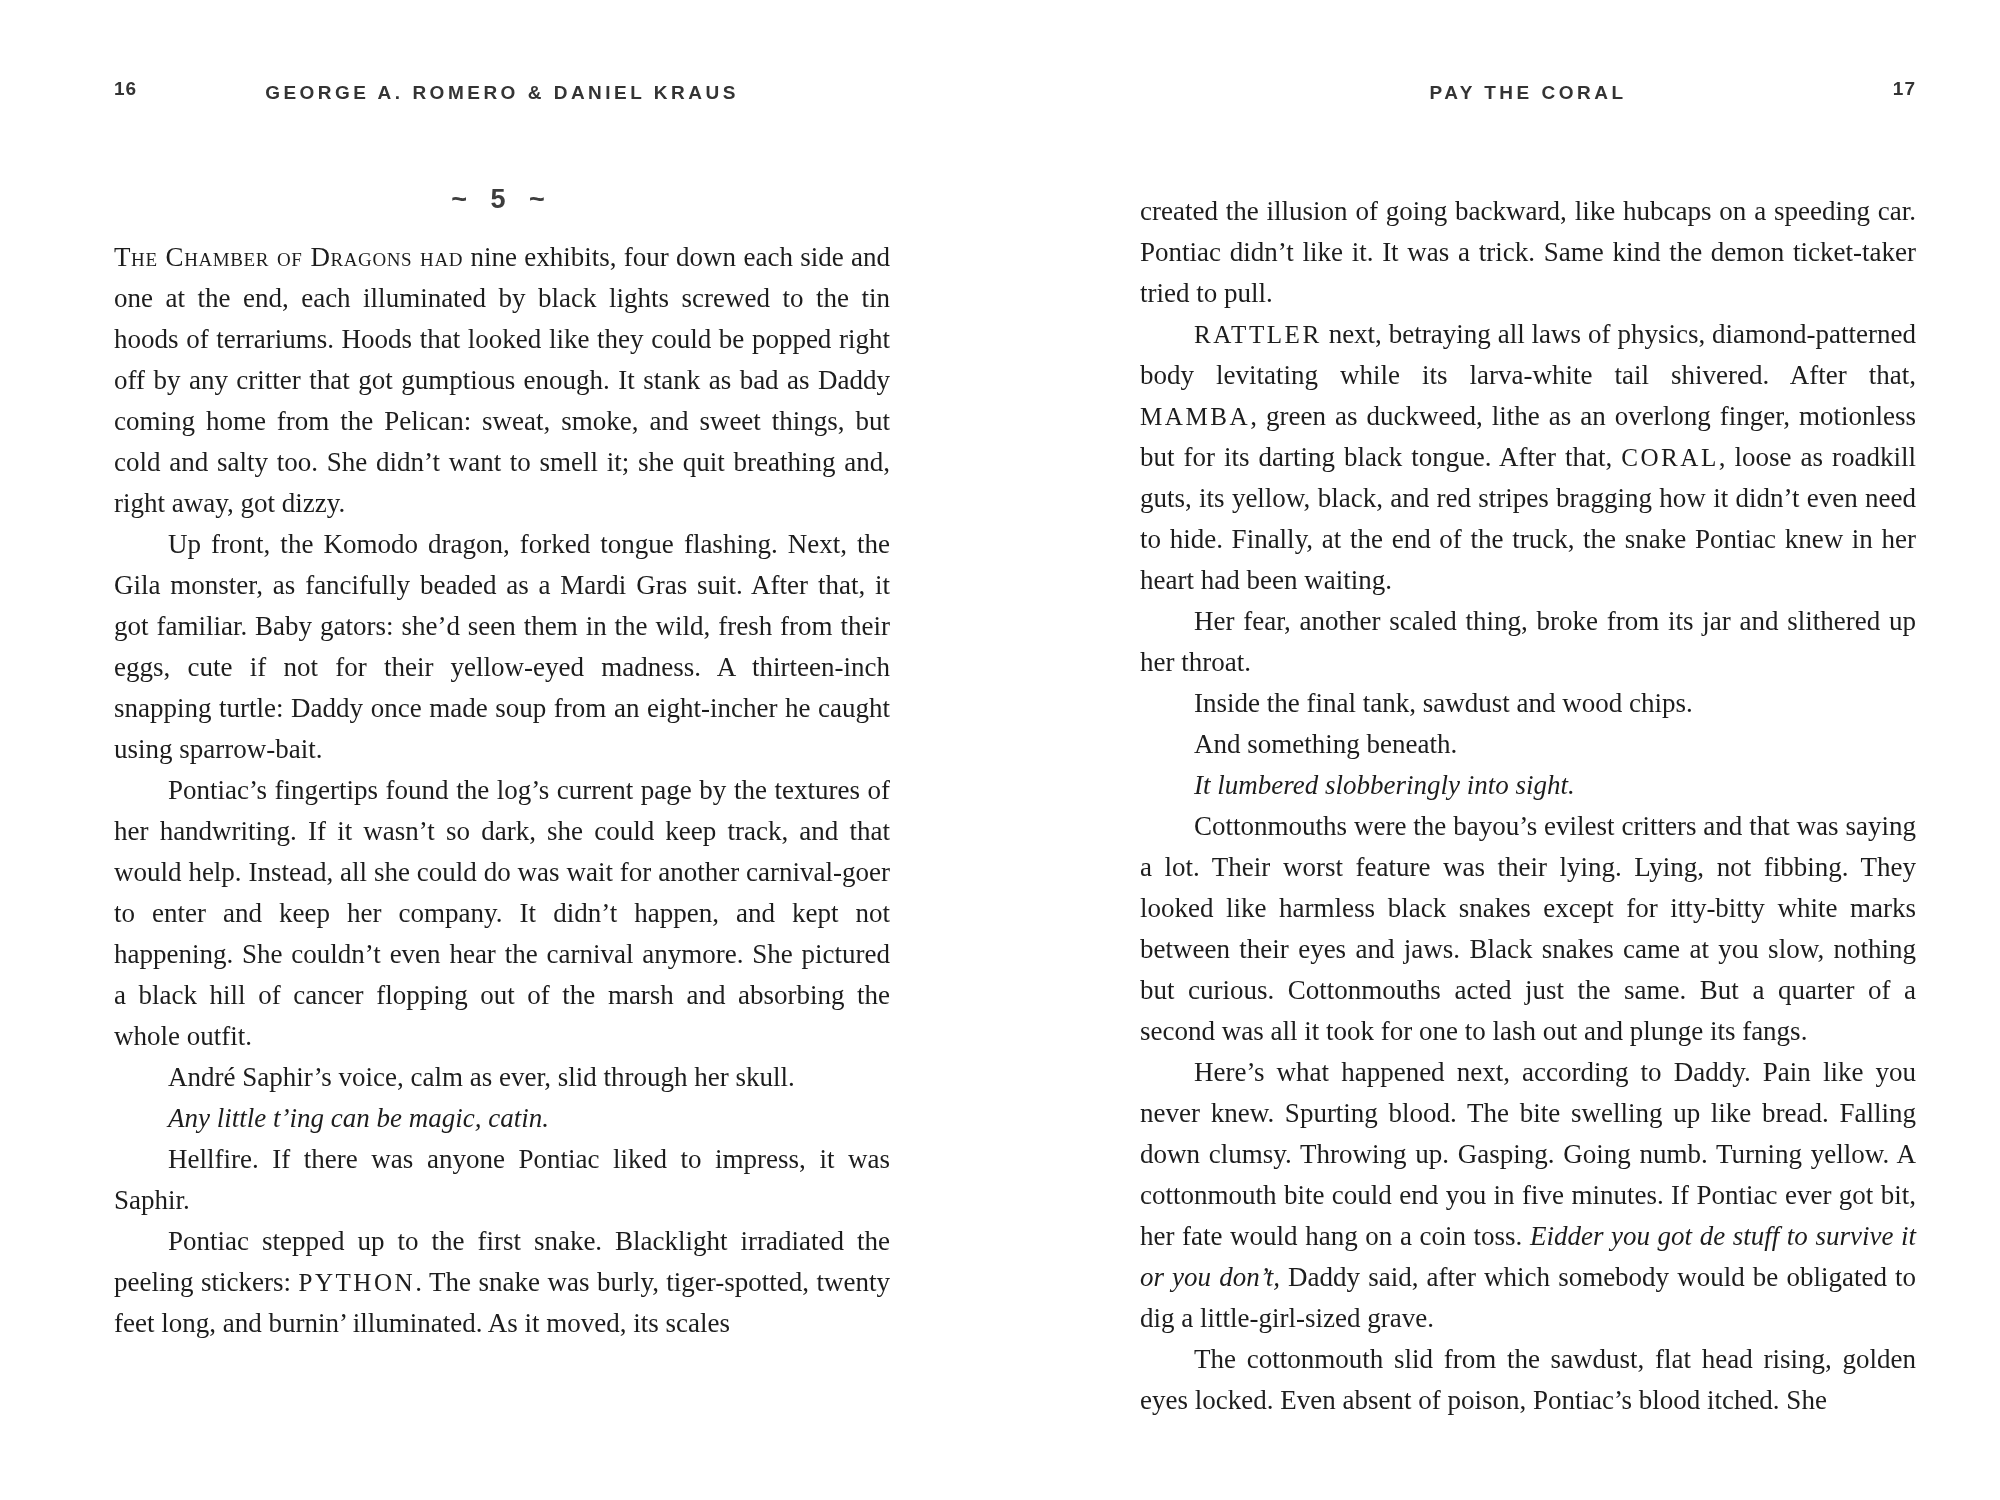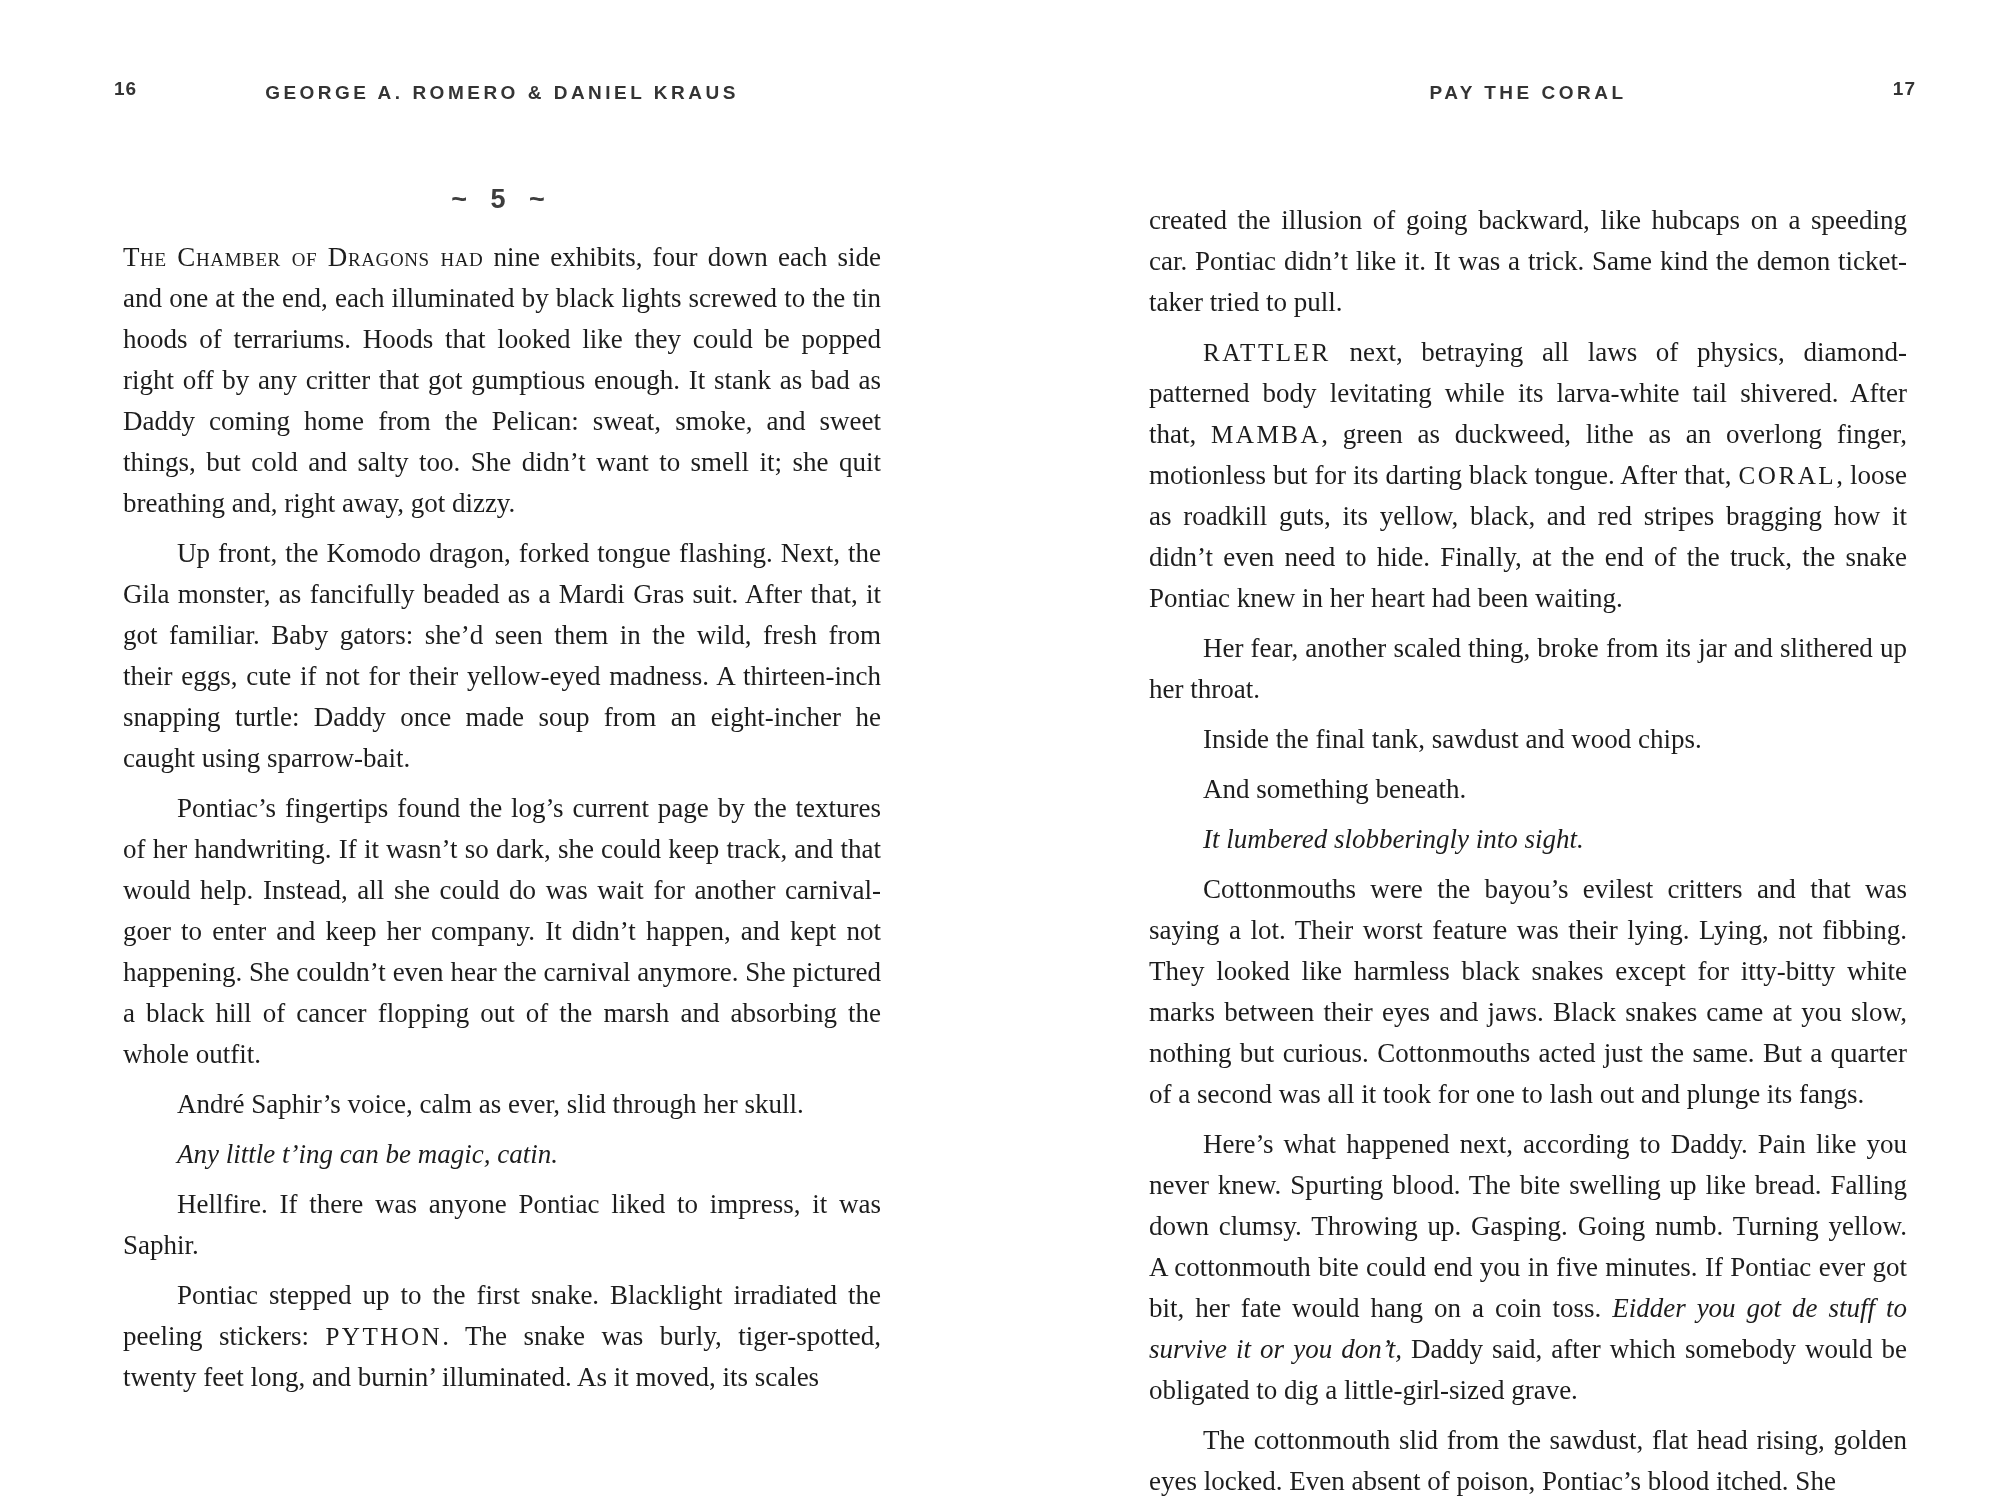--- a/index.html
+++ b/index.html
@@ -58,21 +58,21 @@
     text-align: center;
     font-family: "Liberation Sans", sans-serif;
     font-weight: bold;
     font-size: 27px;
     line-height: 27px;
     letter-spacing: 8px;
     color: #3d3d3d;
   }
 
   .para {
-    margin: 9px;
+    margin: 0;
     font-size: 27px;
     line-height: 41px;
     text-align: justify;
     color: #1d1d1d;
   }
   .para.indent { text-indent: 54px; }
 
   .seg-normal    { font-style: normal; }
   .seg-italic    { font-style: italic; }
   .seg-smallcaps { font-variant: small-caps; letter-spacing: 0.6px; }

